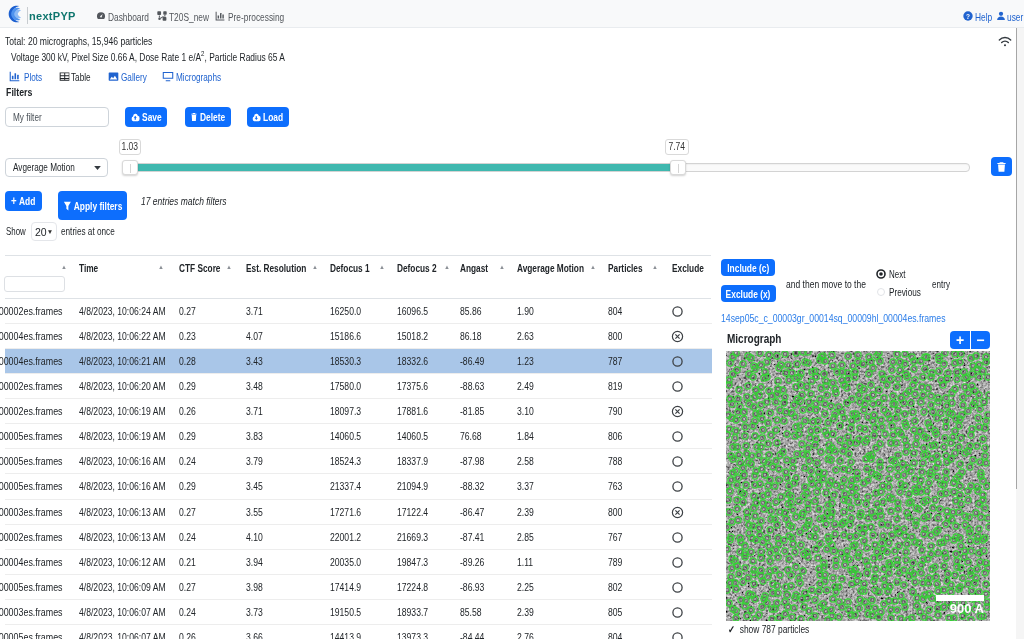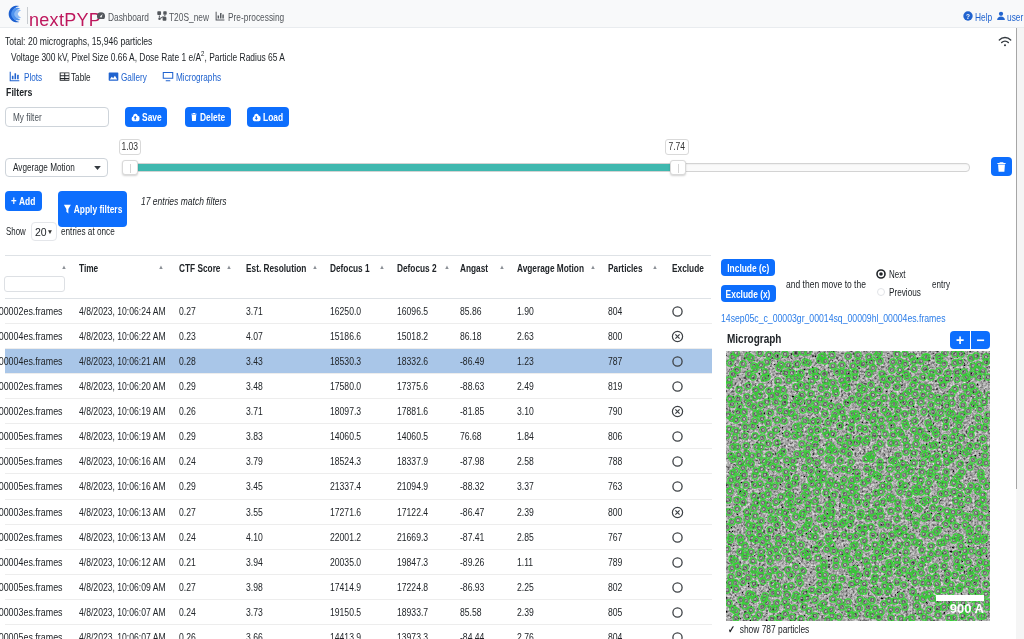--- a/index.html
+++ b/index.html
@@ -25,21 +25,21 @@
 </style></head>
 <body>
 
 <div id="nav">
   <svg class="abs" style="left:8px;top:4px" width="16" height="20" viewBox="0 0 24 28">
     <path d="M17 2 A12.5 12.5 0 1 0 17 26 A14.5 14.5 0 0 1 6 14 A14.5 14.5 0 0 1 17 2 Z" fill="#1b5fd0"></path>
     <path d="M18.5 5.5 A9.5 9.5 0 1 0 18.5 22.5 A12 12 0 0 1 10.5 14 A12 12 0 0 1 18.5 5.5 Z" fill="#4f93ee"></path>
     <path d="M19.5 8.5 A6.5 6.5 0 1 0 19.5 19.5 A9 9 0 0 1 14.5 14 A9 9 0 0 1 19.5 8.5 Z" fill="#8cbaf5"></path>
   </svg>
   <div class="abs" style="left:27px;top:7px;width:1px;height:17px;background:#c8ccd0"></div>
-  <div class="abs" style="left:29px;top:10px;font-size:18px;font-weight:normal;color:#be185d;letter-spacing:0.3px">nextPYP</div>
+  <div class="abs" style="left:29px;top:10px;font-size:11px;font-weight:bold;color:#0f766e;letter-spacing:0.3px">nextPYP</div>
   <svg class="abs" style="left:96px;top:11px" width="10" height="10" viewBox="0 0 16 16" fill="#53575c">
       <path d="M8 2a6.5 6.5 0 0 0-6.5 6.5c0 1.6.6 3.1 1.5 4.2h10c.9-1.1 1.5-2.6 1.5-4.2A6.5 6.5 0 0 0 8 2zm0 8.2a1.4 1.4 0 0 1-1.4-1.4c0-.6.4-1.1.9-1.3L11 4.6 9.4 8.1c.1.2.1.4.1.7A1.4 1.4 0 0 1 8 10.2z"></path>
     </svg>
   <span class="nvt" style="left:108px">Dashboard</span>
   <svg class="abs" style="left:157px;top:11px" width="10" height="10" viewBox="0 0 16 16" fill="#53575c">
       <rect x="0.5" y="0.5" width="6" height="6" rx="1.2"></rect>
       <rect x="10" y="0.5" width="5.5" height="5.5" rx="1.2"></rect>
       <rect x="9" y="9.5" width="6" height="6" rx="1.2"></rect>
       <rect x="2" y="10.5" width="4" height="4" rx="2"></rect>
       <path d="M3 7h1.6v3.5H3zM11.8 6.5h1.6V9h-1.6zM5 11.2l5-3.2 0.9 1.3-5 3.2z"></path>
@@ -145,21 +145,21 @@
       <path d="M5.5 1h5l.5 1H14v1.5H2V2h3zM3 4.5h10L12.2 15H3.8z"></path>
     </svg>
 </div>
 
 <div class="btn" style="left:5px;top:191px;width:37px;height:20px">
     <span class="in">
       <span style="font-size:12px">+</span>
       <span>Add</span>
     </span>
   </div>
-<div class="btn" style="left:58px;top:191px;width:69px;height:36px">
+<div class="btn" style="left:58px;top:191px;width:69px;height:29px">
     <span class="in">
   <svg class="ic" width="10" height="10" viewBox="0 0 16 16" fill="#fff">
         <path d="M1 1h14L10 7.8V15l-4-2.5V7.8z"></path>
       </svg>
   <span>Apply filters</span>
     </span>
   </div>
 <div class="txt" style="left:141px;top:201px;font-style:italic;transform:scaleX(0.81) translateY(-50%)">17 entries match filters</div>
 
 <div class="txt" style="left:6px;top:231px;transform:scaleX(0.75) translateY(-50%)">Show</div>

